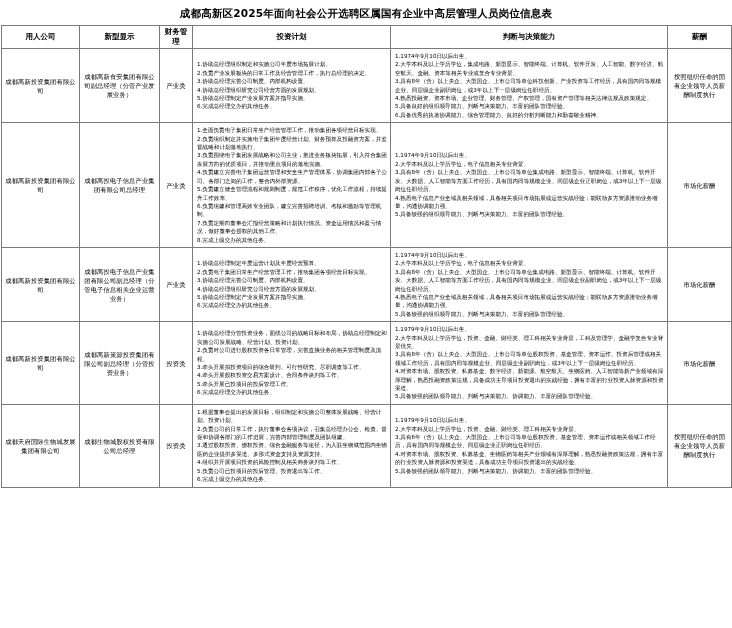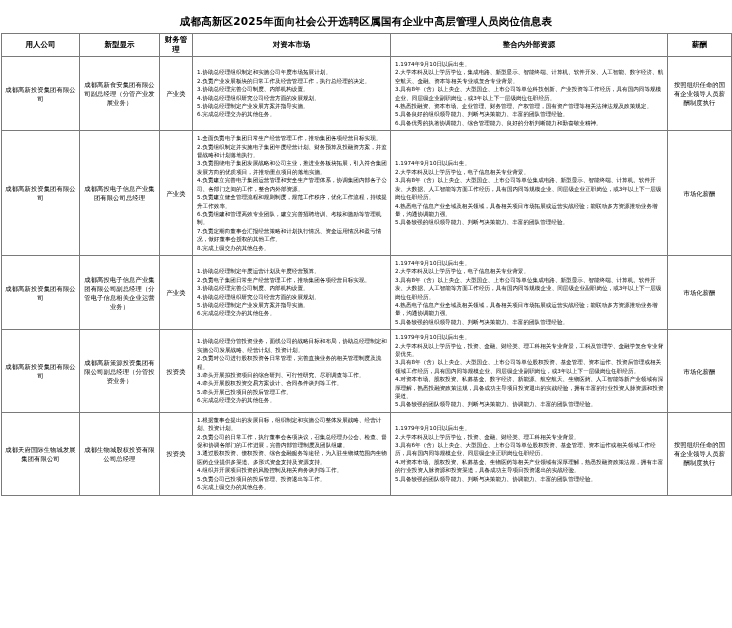--- a/index.html
+++ b/index.html
@@ -13,21 +13,21 @@
     height: 628px;
     position: relative;
     background: #fff;
     overflow: hidden;
   }
   .title {
     text-align: center;
     font-size: 10.5px;
     font-weight: bold;
     letter-spacing: 0.2px;
-    padding: 14px 0 5px 0;
+    padding: 6px 0 5px 0;
     color: #000;
     line-height: 14px;
   }
   table.info {
     border-collapse: collapse;
     width: 730px;
     margin: 0 1px;
     table-layout: fixed;
   }
   table.info th, table.info td {
@@ -85,22 +85,22 @@
         <col class="w-cat">
       <col class="w-duty">
         <col class="w-qual">
         <col class="w-pay">
     </colgroup>
     <thead>
       <tr>
         <th>用人公司</th>
         <th>新型显示</th>
         <th>财务管理</th>
-        <th>对资本市场</th>
-        <th>整合内外部资源</th>
+        <th>投资计划</th>
+        <th>判断与决策能力</th>
         <th>薪酬</th>
       </tr>
     </thead>
     <tbody id="tbody">
         <tr>
           <td class="c-company">成都高新投资集团有限公司</td>
           <td class="c-post">成都高新食安集团有限公司副总经理（分管产业发展业务）</td>
           <td class="c-cat">产业类</td>
           <td class="c-duty">
             <p>1.协助总经理组织制定和实施公司年度市场拓展计划。</p>

